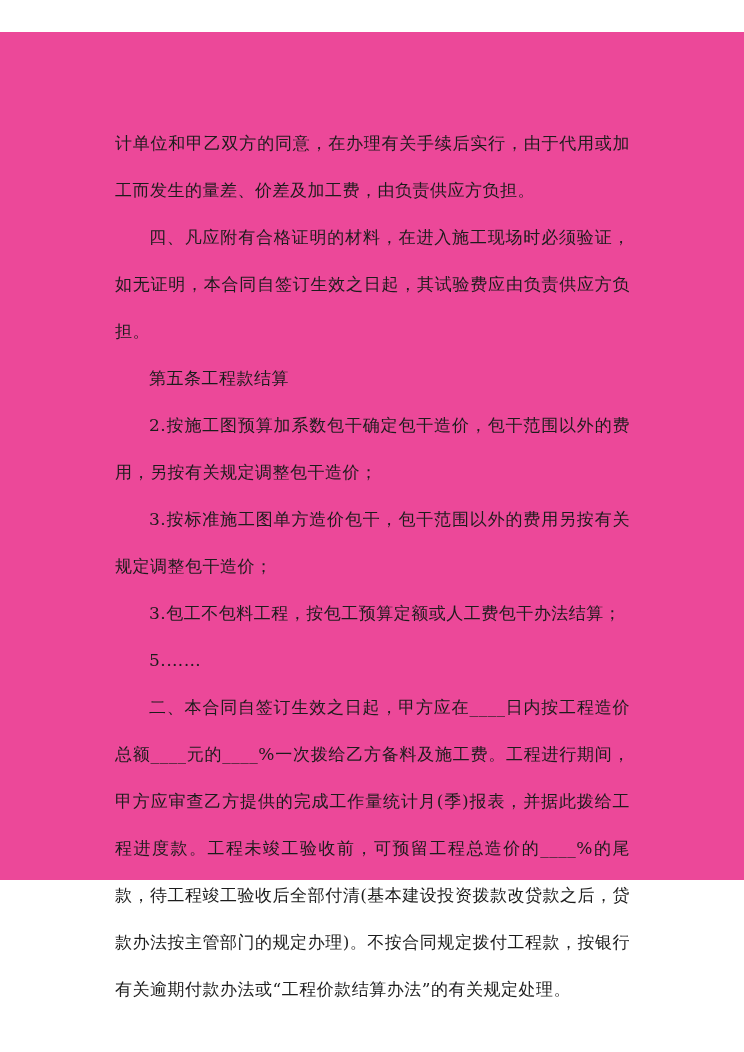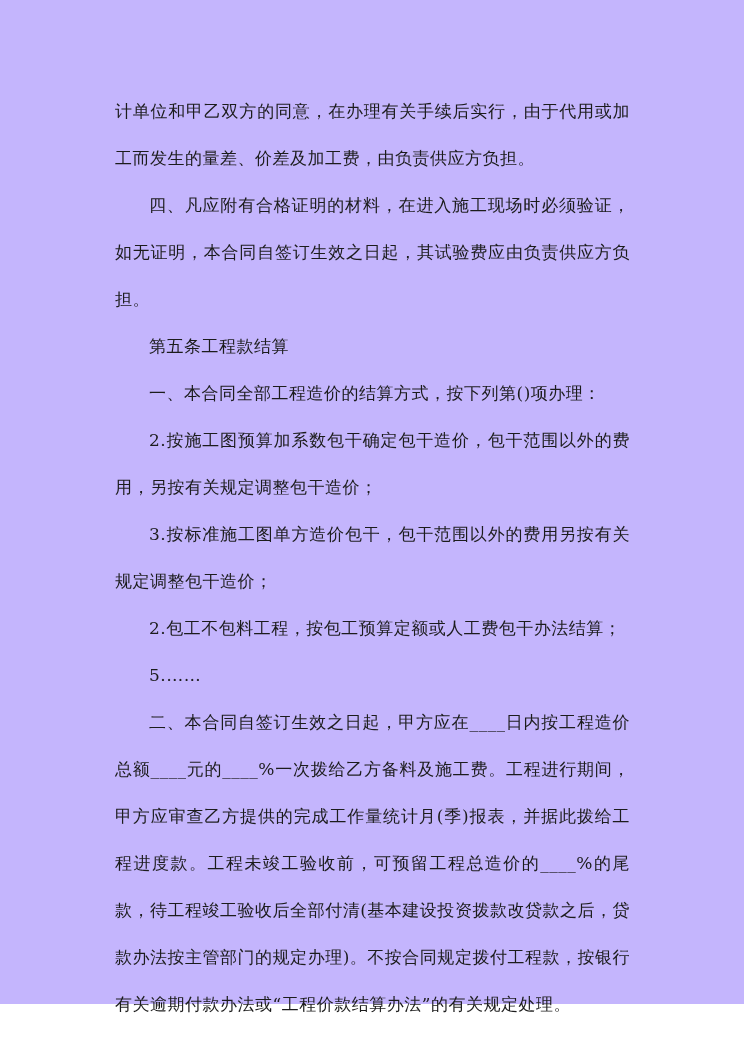--- a/index.html
+++ b/index.html
@@ -9,23 +9,24 @@
   }
   body {
     width: 744px;
     height: 1052px;
     overflow: hidden;
     font-family: "DejaVu Serif", "Liberation Serif", serif;
   }
   .page {
     box-sizing: border-box;
     width: 744px;
-    height: 1004px;
+    height: 848px;
     padding: 88px 114px 60px 115px;
-    background: #c4b5fd;
+    background: #ec4899;
+    margin-top: 32px;
   }
   .doc p {
     margin: 0;
     font-size: 17px;
     line-height: 47px;
     color: #1c1c1c;
     text-align: justify;
     text-justify: inter-ideograph;
     letter-spacing: 0.5px;
     word-break: break-all;
@@ -38,20 +39,19 @@
   }
 </style>
 </head>
 <body>
 
 <div class="page">
   <div class="doc">
     <p class="no-indent">计单位和甲乙双方的同意，在办理有关手续后实行，由于代用或加工而发生的量差、价差及加工费，由负责供应方负担。</p>
     <p class="indent">四、凡应附有合格证明的材料，在进入施工现场时必须验证，如无证明，本合同自签订生效之日起，其试验费应由负责供应方负担。</p>
     <p class="indent">第五条工程款结算</p>
-    <p class="indent">一、本合同全部工程造价的结算方式，按下列第()项办理：</p>
     <p class="indent">2.按施工图预算加系数包干确定包干造价，包干范围以外的费用，另按有关规定调整包干造价；</p>
     <p class="indent">3.按标准施工图单方造价包干，包干范围以外的费用另按有关规定调整包干造价；</p>
-    <p class="indent">2.包工不包料工程，按包工预算定额或人工费包干办法结算；</p>
+    <p class="indent">3.包工不包料工程，按包工预算定额或人工费包干办法结算；</p>
     <p class="indent">5.……</p>
     <p class="indent">二、本合同自签订生效之日起，甲方应在____日内按工程造价总额____元的____%一次拨给乙方备料及施工费。工程进行期间，甲方应审查乙方提供的完成工作量统计月(季)报表，并据此拨给工程进度款。工程未竣工验收前，可预留工程总造价的____%的尾款，待工程竣工验收后全部付清(基本建设投资拨款改贷款之后，贷款办法按主管部门的规定办理)。不按合同规定拨付工程款，按银行有关逾期付款办法或“工程价款结算办法”的有关规定处理。</p>
   </div>
 </div>
 
 </body></html>

